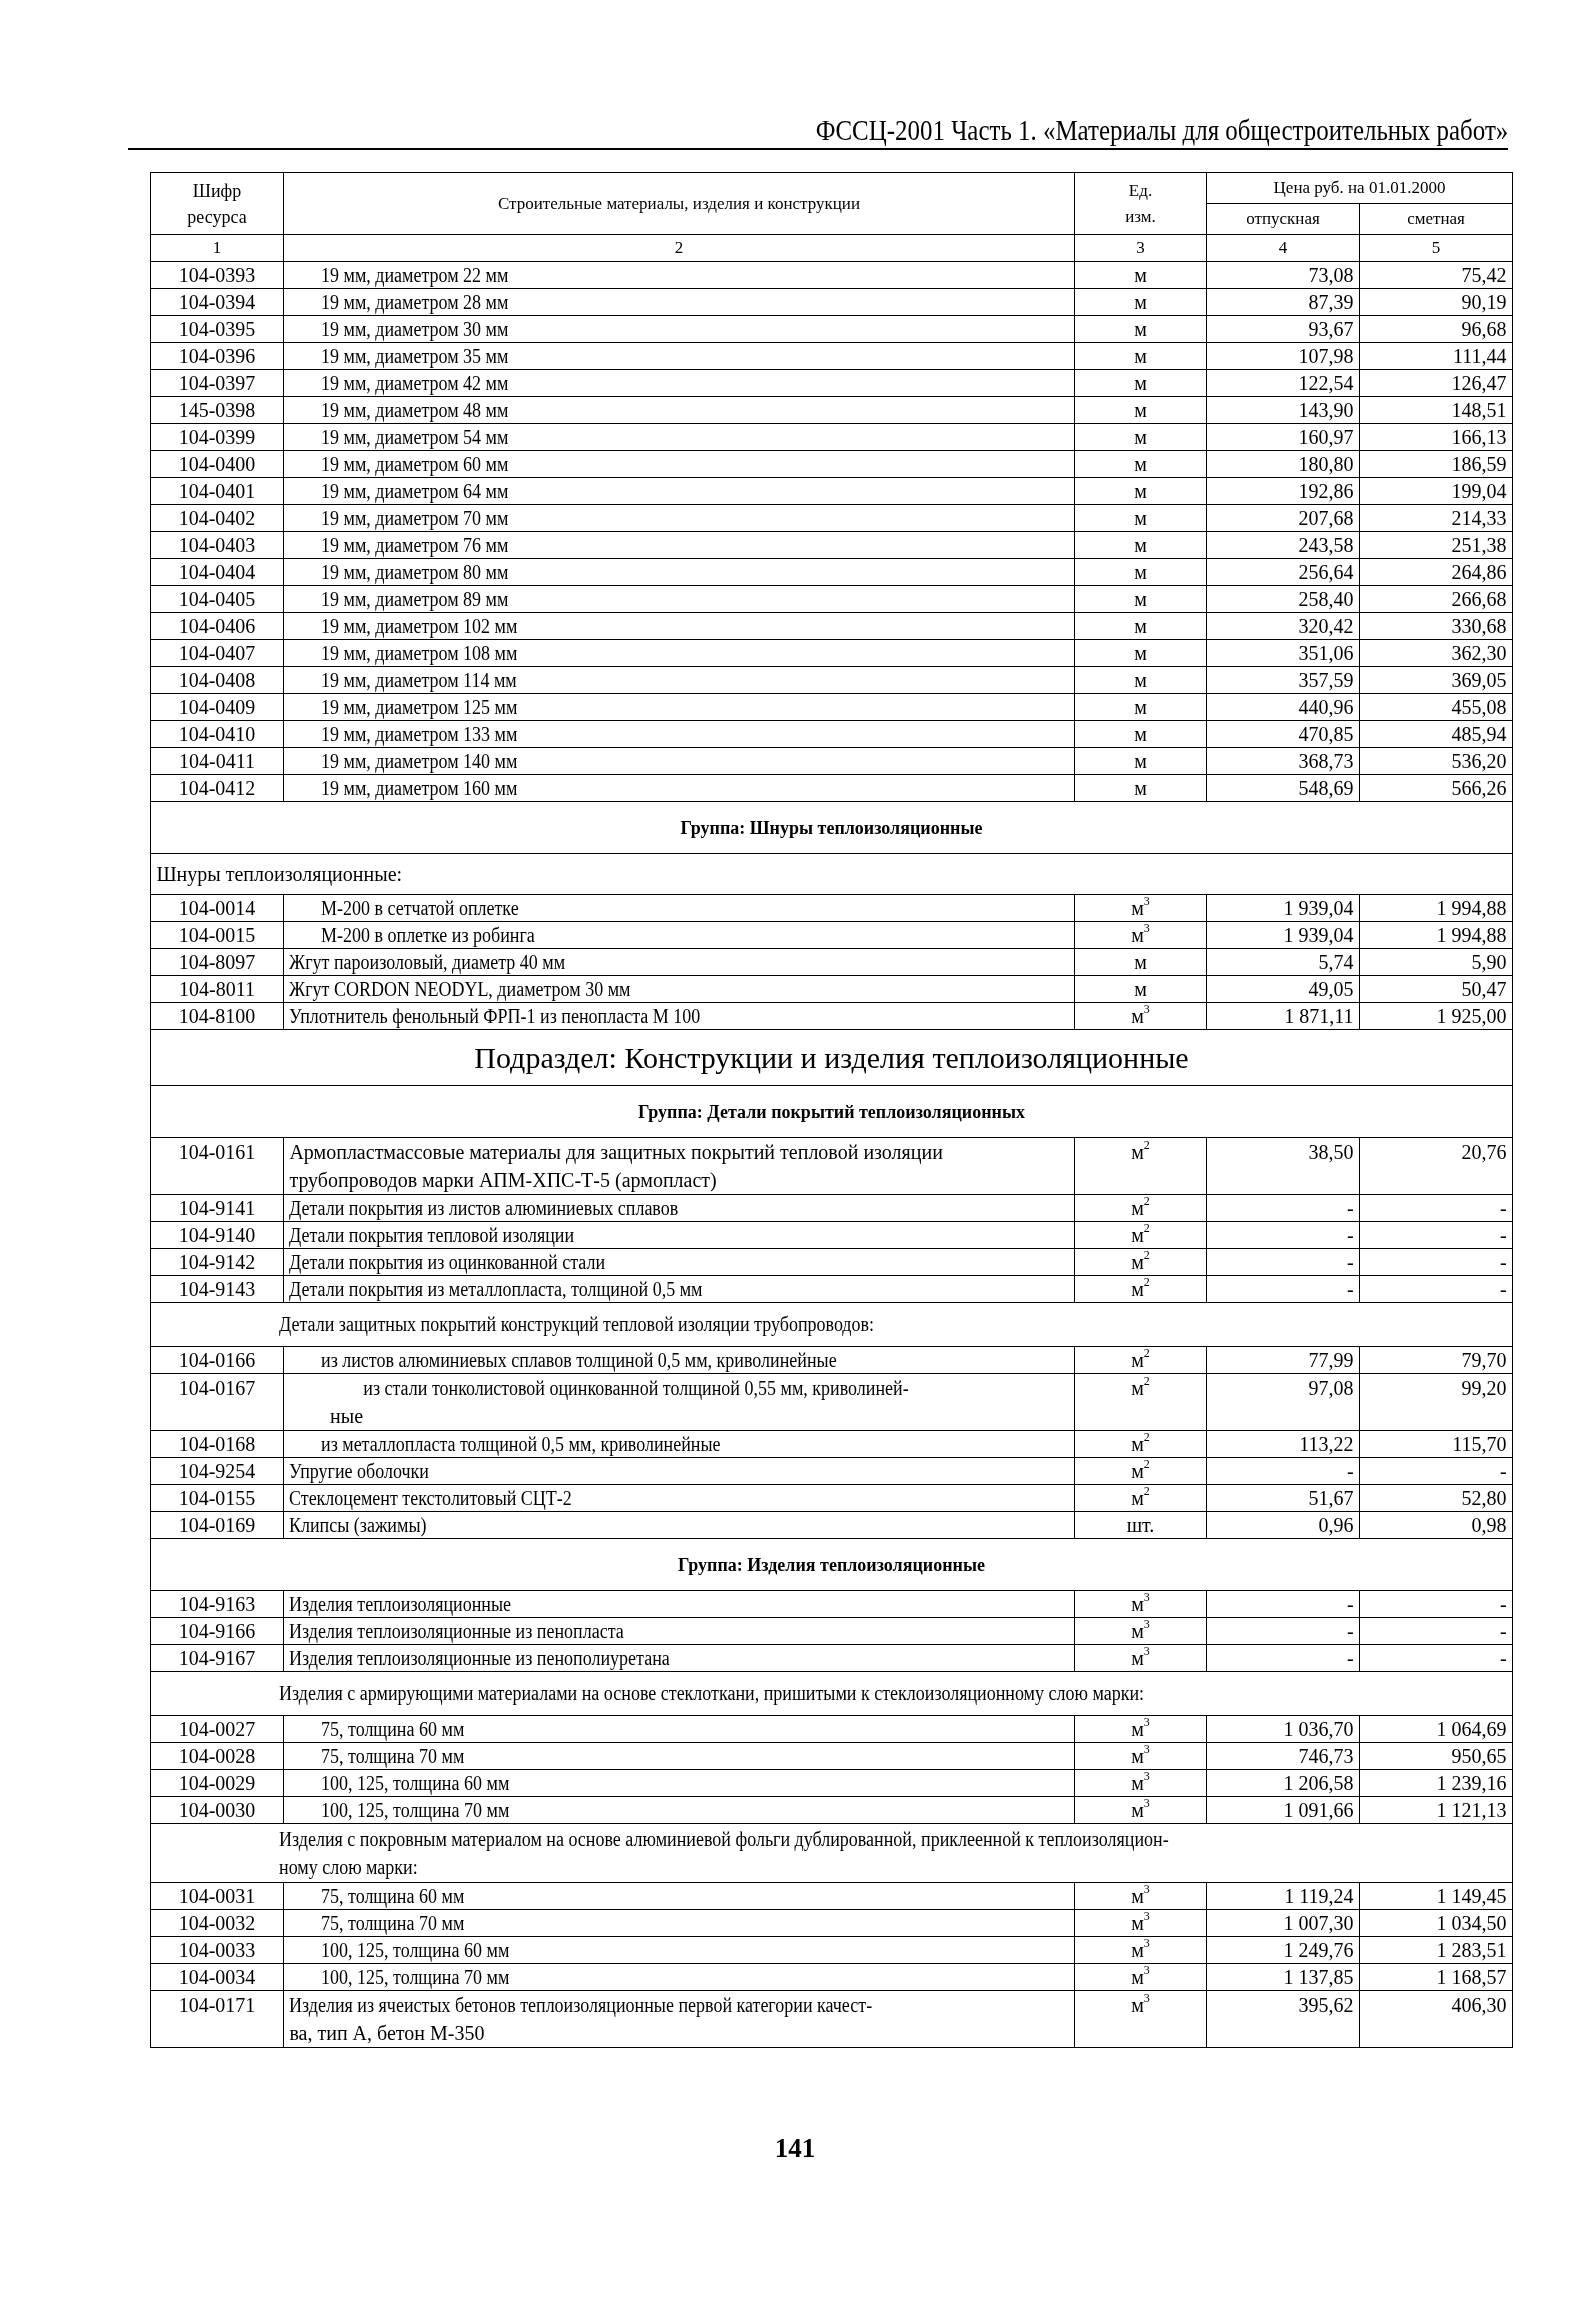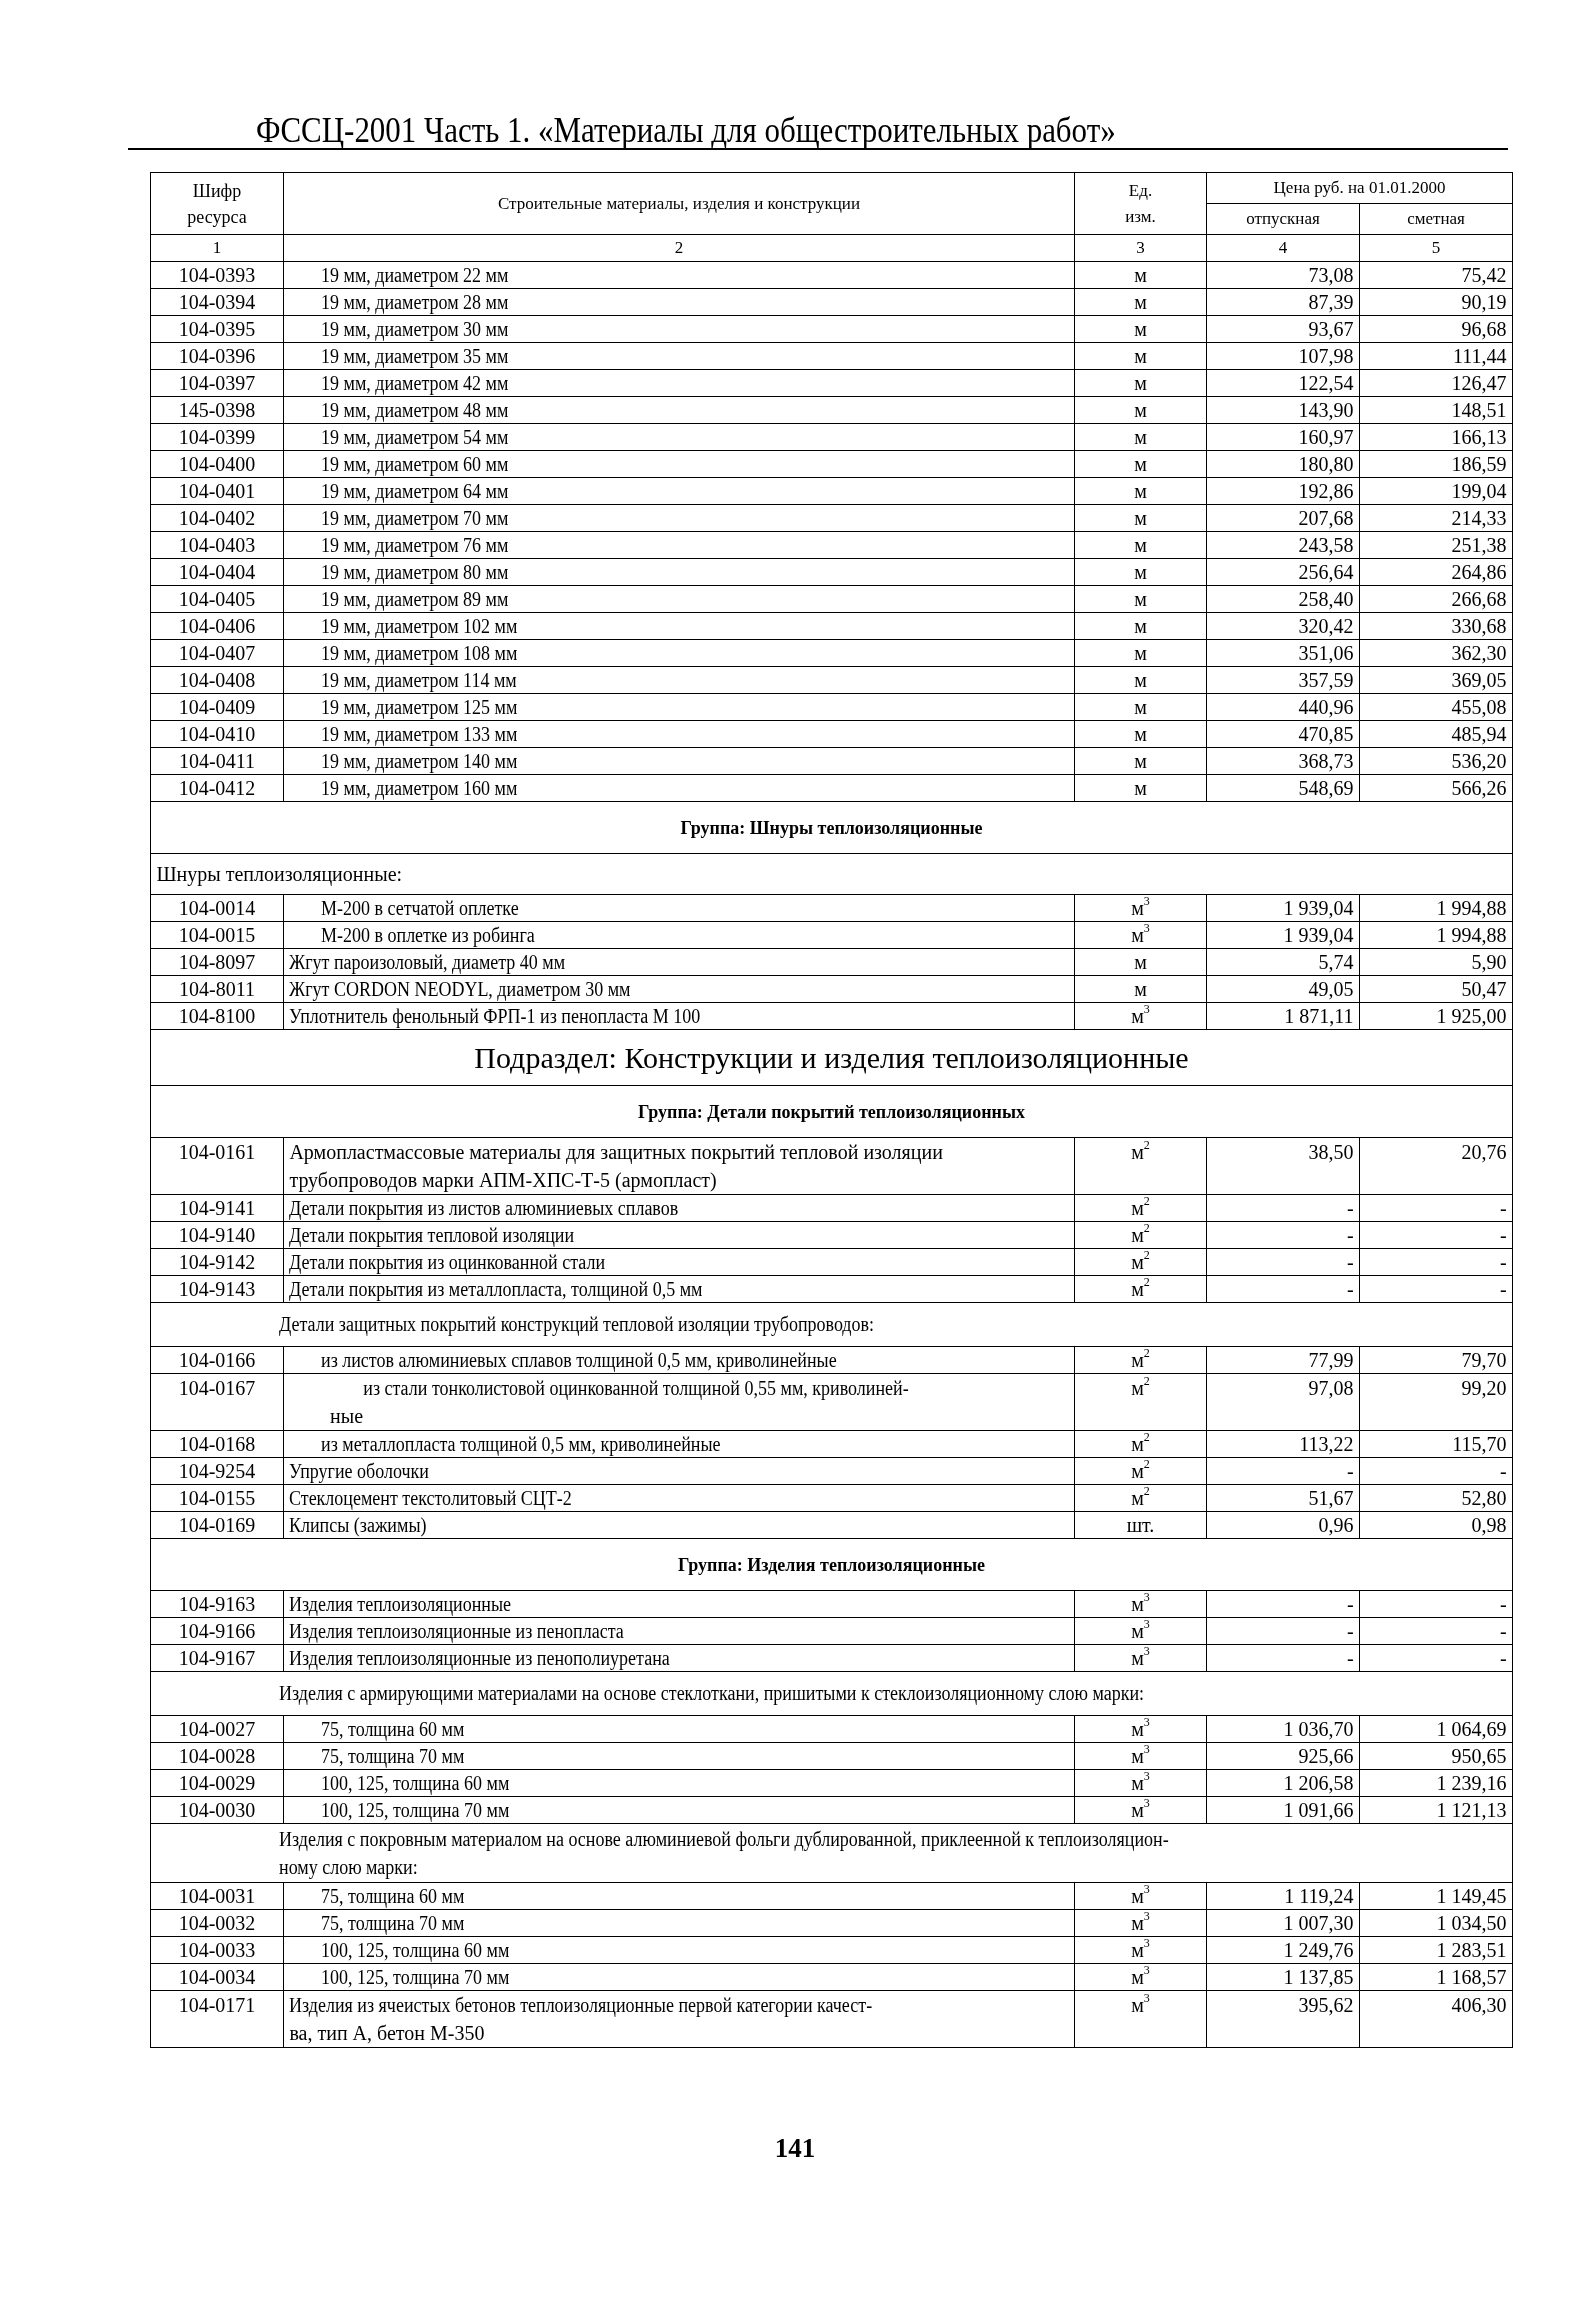--- a/index.html
+++ b/index.html
@@ -1,19 +1,19 @@
 <!DOCTYPE html>
 <html style="font-size:10.8px"><head>
 <meta charset="utf-8">
 <style>
   html, body { margin:0; padding:0; background:#ffffff; }
   body { width:1590px; height:2307px; position:relative; overflow:hidden;
          font-family:"Liberation Serif", serif; color:#000; }
-  .running-head { position:absolute; left:116px; top:113px; width:1380px; height:35px;
-         font-size:36px; line-height:35px; white-space:nowrap; }
+  .running-head { position:absolute; left:128px; top:113px; width:1380px; height:35px;
+         text-align:right; font-size:29px; line-height:35px; white-space:nowrap; }
   .running-head span { display:inline-block; transform:scaleX(0.86); transform-origin:right center; }
   .head-rule { position:absolute; left:128px; top:148px; width:1380px; height:2px; background:#000; }
   table.price { position:absolute; left:142px; top:172px; width:1362px;
          border-collapse:collapse; table-layout:fixed; font-size:20px;margin-left:8px; }
   table.price td, table.price th { border:1.3px solid #000; padding:0 5.4px; vertical-align:middle;
          line-height:26px; overflow:hidden; }
   table.price th { font-weight:normal; text-align:center; }
   .hdr-main { height:30px; font-size:18px; }
   .hdr-small { font-size:17px; }
   .hdr-nums td { height:22px; line-height:21px; text-align:center; font-size:17px; }
@@ -397,21 +397,21 @@
         <td class="code">104-0027</td>
         <td class="name indent"><span class="cond">75, толщина 60 мм</span></td>
         <td class="unit"><span>м</span><sup>3</sup></td>
         <td class="num">1 036,70</td>
         <td class="num">1 064,69</td>
       </tr>
       <tr class="item">
         <td class="code">104-0028</td>
         <td class="name indent"><span class="cond">75, толщина 70 мм</span></td>
         <td class="unit"><span>м</span><sup>3</sup></td>
-        <td class="num">925,66</td>
+        <td class="num">746,73</td>
         <td class="num">950,65</td>
       </tr>
       <tr class="item">
         <td class="code">104-0029</td>
         <td class="name indent"><span class="cond">100, 125, толщина 60 мм</span></td>
         <td class="unit"><span>м</span><sup>3</sup></td>
         <td class="num">1 206,58</td>
         <td class="num">1 239,16</td>
       </tr>
       <tr class="item">

